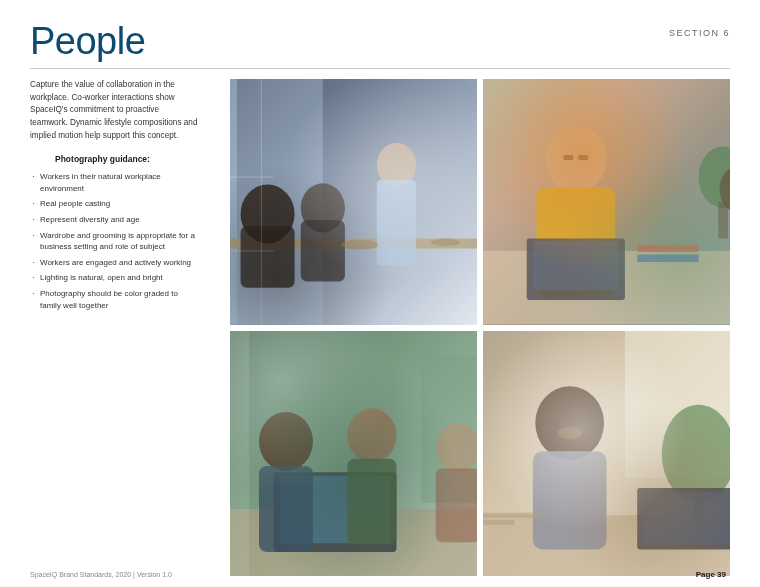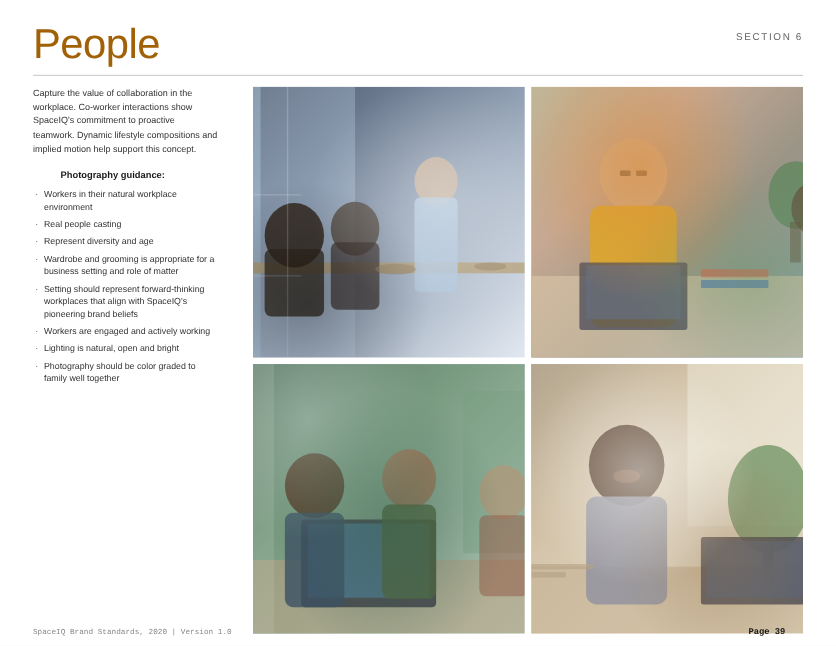--- a/index.html
+++ b/index.html
@@ -20,21 +20,21 @@
     
     .header {
       display: flex;
       justify-content: space-between;
       align-items: flex-start;
       padding: 22px 30px 0 30px;
     }
     .page-title {
       font-size: 38px;
       font-weight: 300;
-      color: #a16207;
+      color: #0c4a6e;
       line-height: 1;
       letter-spacing: -0.5px;
     }
     .section-label {
       font-size: 9px;
       color: #666;
       letter-spacing: 1.5px;
       text-transform: uppercase;
       margin-top: 6px;
     }
@@ -150,26 +150,25 @@
       background:
         radial-gradient(ellipse at 40% 40%, rgba(255,255,255,0.5) 0%, transparent 50%),
         radial-gradient(ellipse at 70% 70%, rgba(150,120,80,0.4) 0%, transparent 40%);
     }
 
     
     .footer {
       position: absolute;
       bottom: 0;
       left: 0;
-      right: 16px;
+      right: 4px;
       display: flex;
       justify-content: space-between;
       align-items: center;
       padding: 0 30px 8px 30px;
-      font-family: Liberation Mono, monospace;
     }
     .footer-left {
       font-size: 7px;
       color: #888;
     }
     .footer-right {
       font-size: 8px;
       color: #1a1a1a;
       font-weight: bold;
     }
@@ -188,22 +187,21 @@
 
   <div class="content">
 
     <div class="sidebar">
       <p class="sidebar-intro">Capture the value of collaboration in the workplace. Co-worker interactions show SpaceIQ's commitment to proactive teamwork. Dynamic lifestyle compositions and implied motion help support this concept.</p>
       <p class="sidebar-heading">Photography guidance:</p>
       <ul class="sidebar-list">
         <li>Workers in their natural workplace environment</li>
         <li>Real people casting</li>
         <li>Represent diversity and age</li>
-        <li>Wardrobe and grooming is appropriate for a business setting and role of matter</li>
-        <li>Setting should represent forward-thinking workplaces that align with SpaceIQ's pioneering brand beliefs</li>
+        <li>Wardrobe and grooming is appropriate for a business setting and role of subject</li>
         <li>Workers are engaged and actively working</li>
         <li>Lighting is natural, open and bright</li>
         <li>Photography should be color graded to family well together</li>
       </ul>
     </div>
 
     <div class="photo-grid">
 
       <div class="photo-cell photo-1">
         <svg width="100%" height="100%" viewBox="0 0 250 200" preserveAspectRatio="xMidYMid slice" xmlns="http://www.w3.org/2000/svg">

